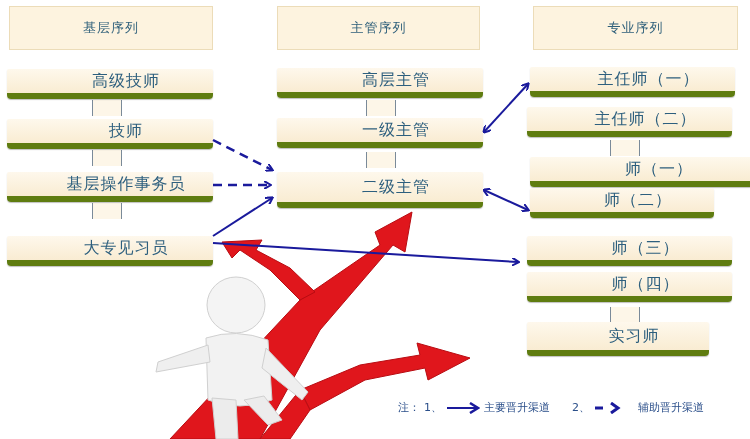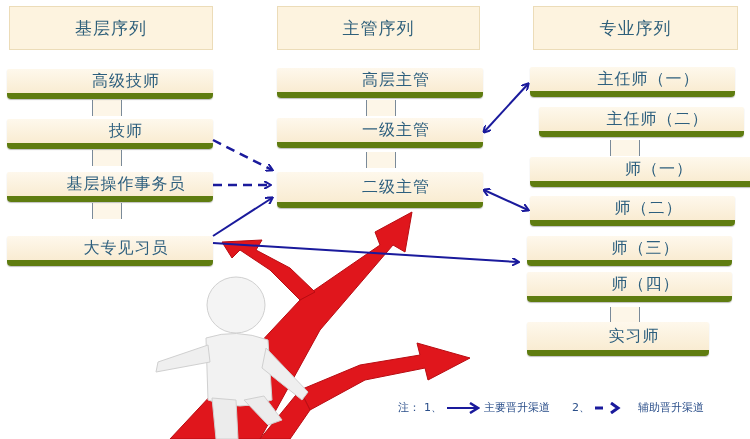--- a/index.html
+++ b/index.html
@@ -1,17 +1,17 @@
 <!DOCTYPE html>
 <html><head>
 <meta charset="utf-8">
 <style>
   html,body{margin:0;padding:0;}
   body{width:750px;height:439px;position:relative;background:#ffffff;overflow:hidden;font-family:"DejaVu Sans",sans-serif;}
-  .header{position:absolute;height:44px;background:#fdf3df;border:1px solid #ecdcb8;box-sizing:border-box;display:flex;align-items:center;justify-content:center;color:#2e5f7a;font-size:17px;letter-spacing:1px;}
+  .header{position:absolute;height:44px;background:#fdf3df;border:1px solid #ecdcb8;box-sizing:border-box;display:flex;align-items:center;justify-content:center;color:#2e5f7a;font-size:13px;letter-spacing:1px;}
   .box{position:absolute;height:30px;background:linear-gradient(#fef8ec,#f9ecd2);color:#2d5f7e;font-size:16px;display:flex;align-items:center;justify-content:center;box-sizing:border-box;border-bottom:6px solid #5f7c10;border-radius:2px 2px 4px 4px;box-shadow:0 1px 1px rgba(0,0,0,0.25);letter-spacing:1px;padding-left:32px;}
   .connector{position:absolute;width:30px;height:16px;border-left:1px solid #7a8a99;border-right:1px solid #7a8a99;box-sizing:border-box;background:#fdf6e8;}
   svg.overlay{position:absolute;left:0;top:0;}
   .legend{position:absolute;left:398px;top:400px;font-size:11px;color:#2b4f8a;display:flex;align-items:center;gap:4px;white-space:nowrap;}
   .legend span{display:inline-block;}
 </style>
 </head>
 <body>
 
 <svg class="overlay" width="750" height="439">
@@ -48,23 +48,23 @@
 
 <div class="connector" style="left:366px;top:100px;"></div>
 <div class="connector" style="left:366px;top:152px;"></div>
 <div class="box" style="left:277px;top:68px;width:206px;">高层主管</div>
 <div class="box" style="left:277px;top:118px;width:206px;">一级主管</div>
 <div class="box" style="left:277px;top:172px;width:206px;height:36px;">二级主管</div>
 
 <div class="connector" style="left:610px;top:140px;"></div>
 <div class="connector" style="left:610px;top:307px;"></div>
 <div class="box" style="left:530px;top:67px;width:205px;">主任师（一）</div>
-<div class="box" style="left:527px;top:107px;width:205px;margin-left:12px;">主任师（二）</div>
+<div class="box" style="left:527px;top:107px;width:205px;">主任师（二）</div>
 <div class="box" style="left:530px;top:157px;width:226px;">师（一）</div>
-<div class="box" style="left:530px;top:196px;width:205px;text-align:center;">师（二）</div>
+<div class="box" style="left:530px;top:188px;width:184px;text-align:center;">师（二）</div>
 <div class="box" style="left:527px;top:236px;width:205px;">师（三）</div>
 <div class="box" style="left:527px;top:272px;width:205px;">师（四）</div>
 <div class="box" style="left:527px;top:322px;width:182px;height:34px;">实习师</div>
 
 <svg class="overlay" width="750" height="439">
   <defs>
     <marker id="ah" markerWidth="8" markerHeight="8" refX="6" refY="4" orient="auto" markerUnits="userSpaceOnUse">
       <path d="M0,0 L7,4 L0,8" fill="none" stroke="#1a1a9c" stroke-width="2"></path>
     </marker>
     <marker id="ahs" markerWidth="8" markerHeight="8" refX="1" refY="4" orient="auto" markerUnits="userSpaceOnUse">

